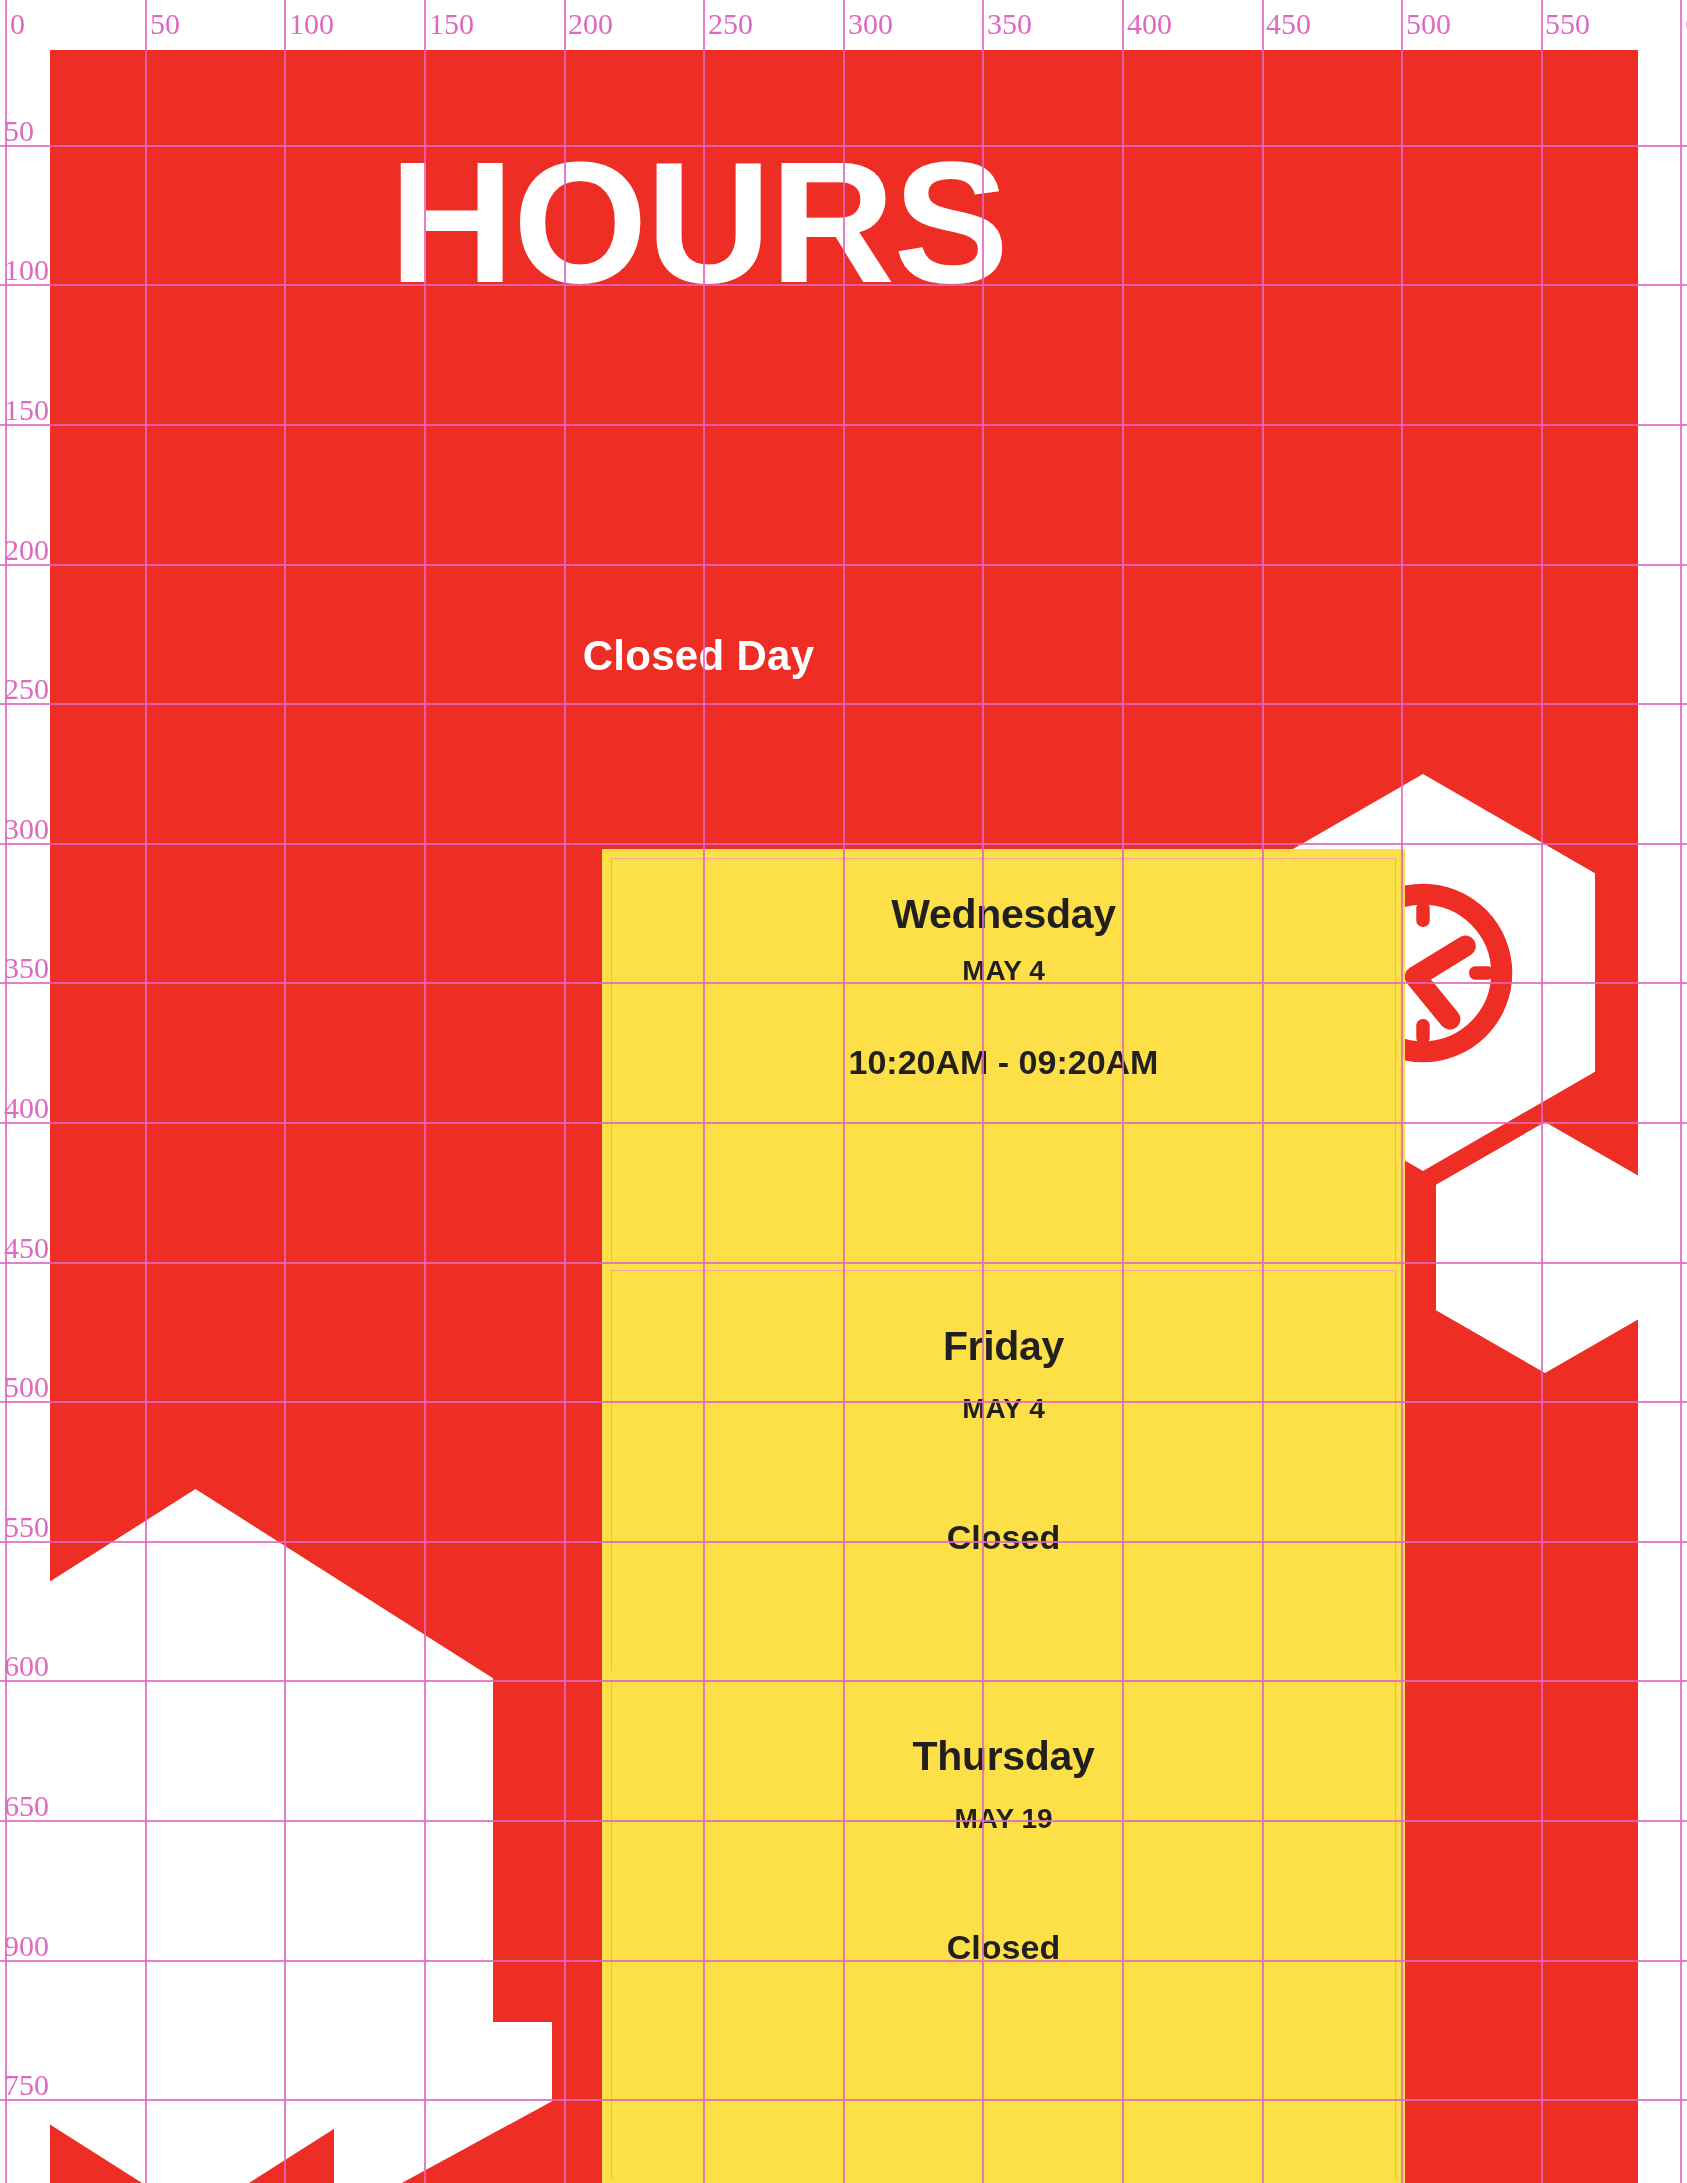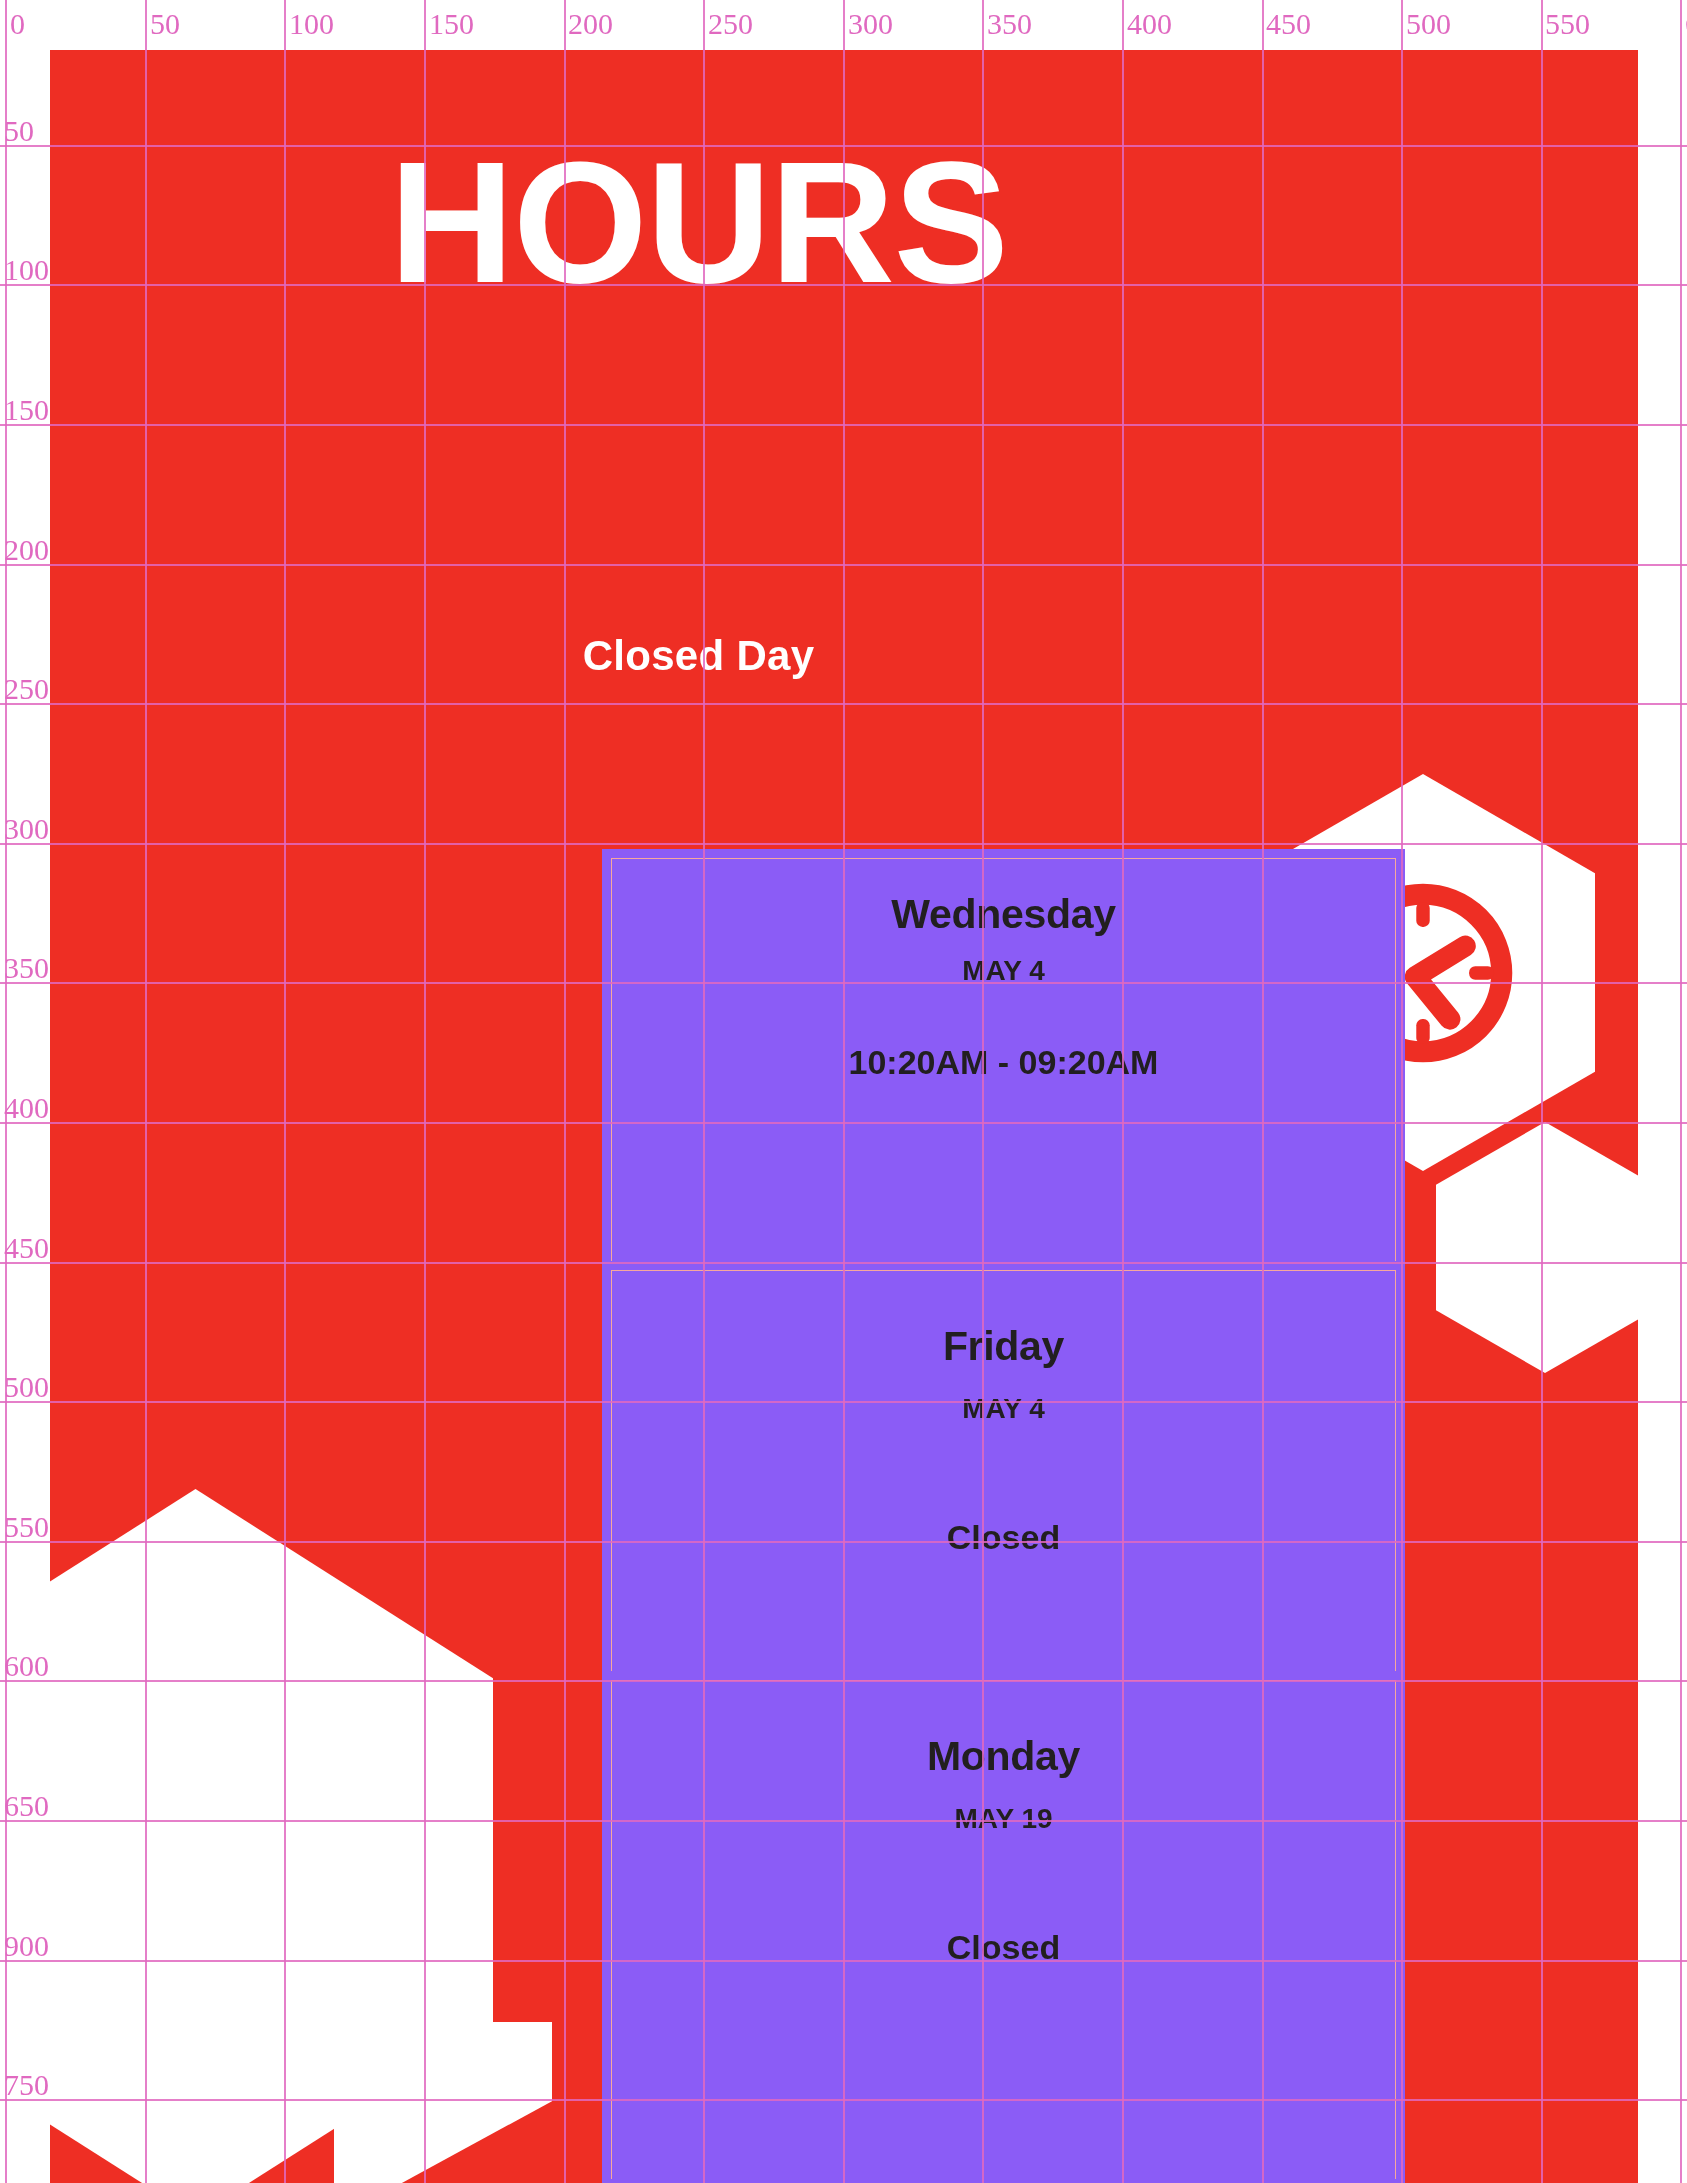--- a/index.html
+++ b/index.html
@@ -79,21 +79,21 @@
   #subtitle{
     position:absolute;left:0;top:582px;width:1297px;
     text-align:center;color:#ffffff;
     font-weight:700;font-size:42px;letter-spacing:0.3px;
   }
 
   
   .hour-card{
     position:absolute;
     left:552px;width:803px;
-    background:#8b5cf6;
+    background:#fde047;
     box-sizing:border-box;
     padding:9.3px;
   }
   .hour-card .card-inner{
     border:1.3px solid #F6A89D;
     border-bottom:none;
     height:100%;
     box-sizing:border-box;
     display:flex;flex-direction:column;align-items:center;
   }
@@ -182,21 +182,21 @@
     <div class="hour-card" id="card-1">
       <div class="card-inner">
         <div class="card-day">Friday</div>
         <div class="card-date">MAY 4</div>
         <div class="card-hours">Closed</div>
       </div>
     </div>
 
     <div class="hour-card" id="card-2">
       <div class="card-inner">
-        <div class="card-day">Monday</div>
+        <div class="card-day">Thursday</div>
         <div class="card-date">MAY 19</div>
         <div class="card-hours">Closed</div>
       </div>
     </div>
 
   </div>
 
   <div id="ruler-overlay">
       <div class="grid-line-v" style="left: 5.3px; background: rgb(224, 105, 192);"></div>
       <div class="ruler-label x" style="left: 10px; color: rgb(224, 105, 192);">0</div>

